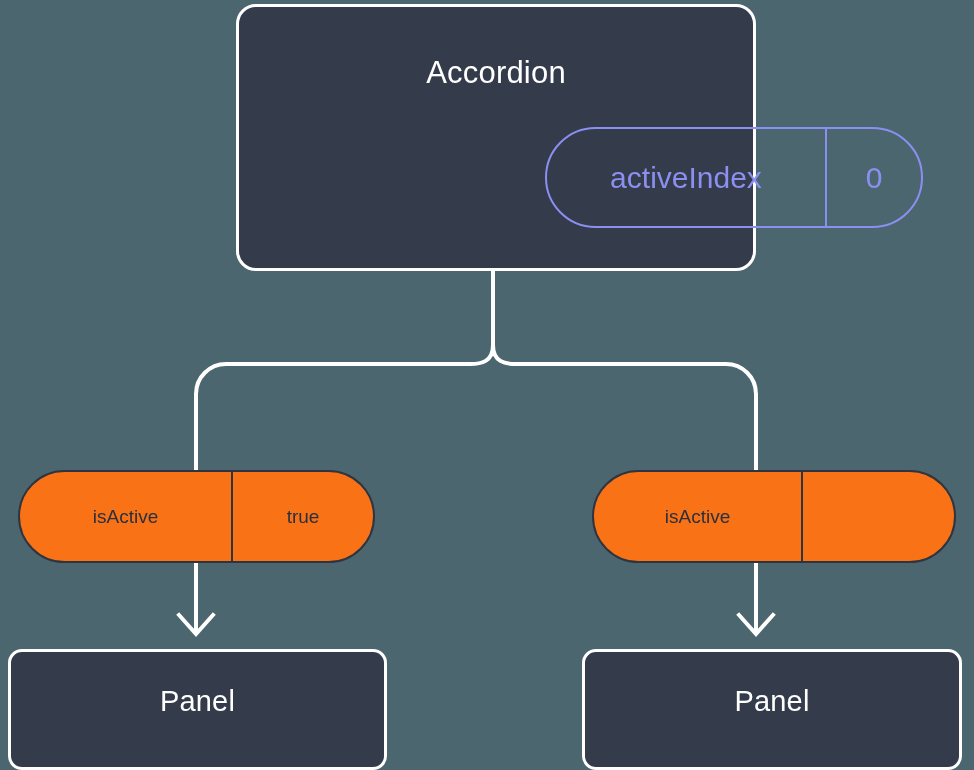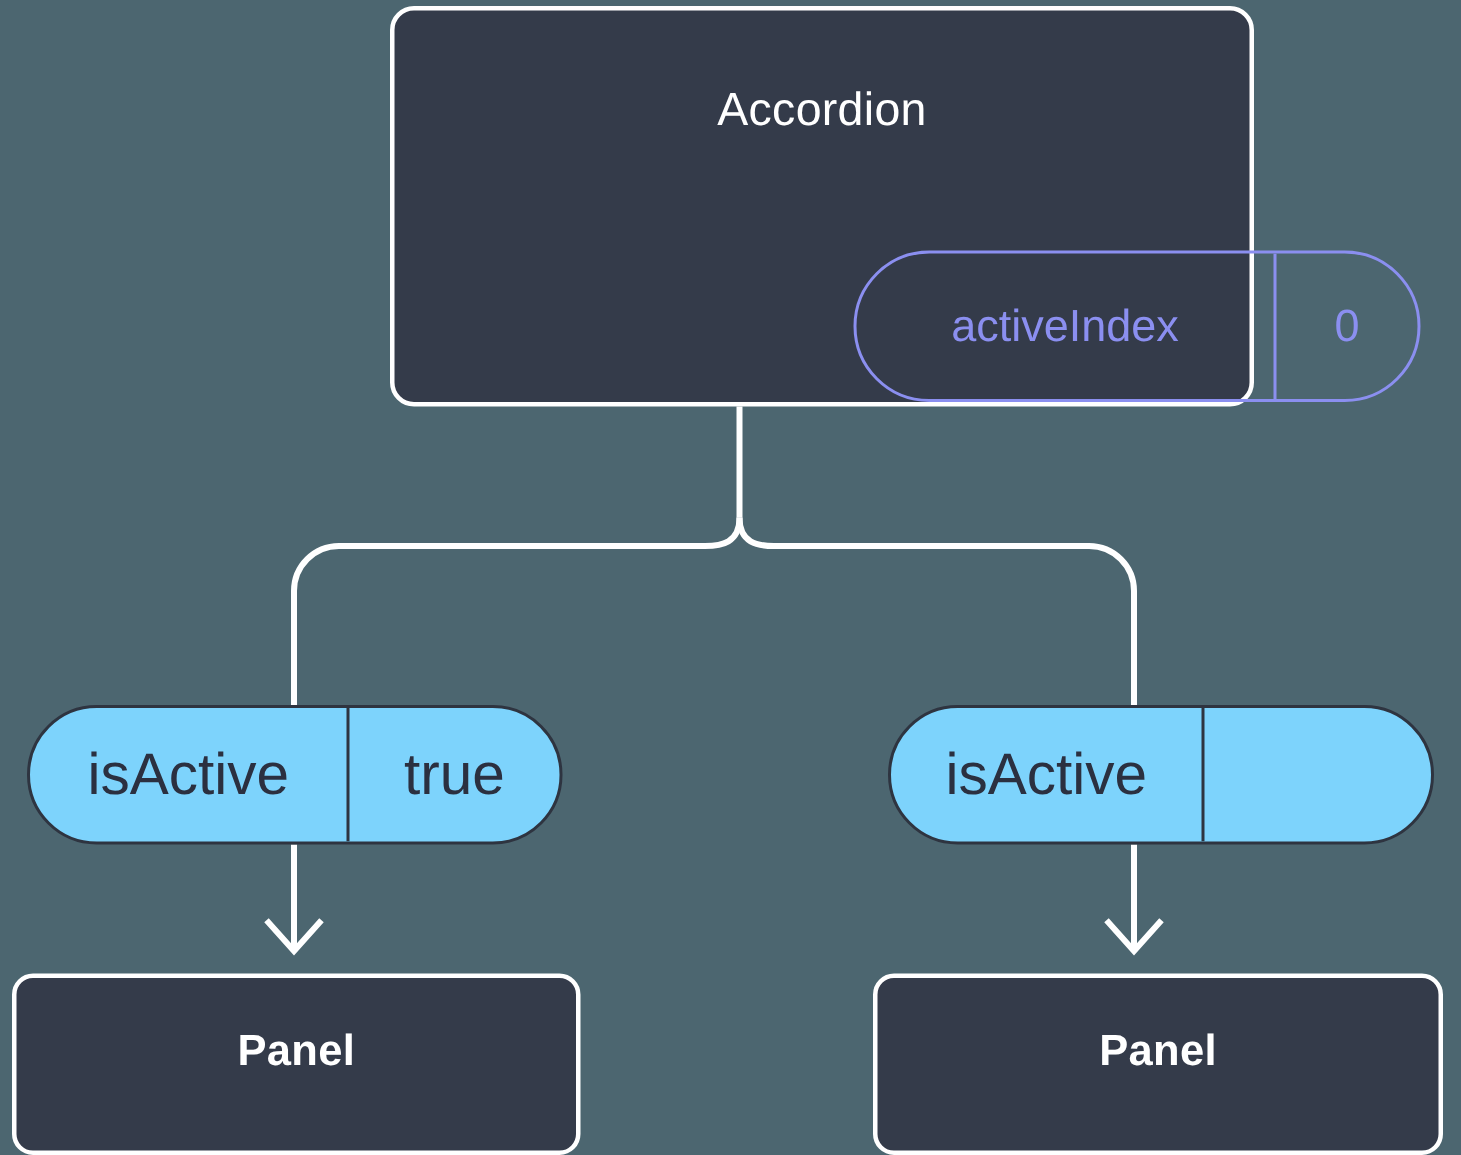--- a/index.html
+++ b/index.html
@@ -29,24 +29,25 @@
 
   
   .card {
     position: absolute;
     box-sizing: border-box;
     background: #343b4a;
     border: 3px solid #ffffff;
     border-radius: 16px;
   }
   #accordion-card {
-    left: 260px;
+    left: 236px;
     top: 4px;
-    width: 576px;
+    width: 520px;
     height: 267px;
+    border-radius: 20px;
   }
   .card-title {
     position: absolute;
     left: 0;
     right: 0;
     top: 48px;
     text-align: center;
     color: #ffffff;
     font-size: 31px;
     font-weight: 500;
@@ -72,21 +73,21 @@
   }
   #panel-card-right {
     left: 582px;
     top: 649px;
     width: 380px;
     height: 121px;
   }
   .panel-label {
     color: #ffffff;
     font-size: 29px;
-    font-weight: 700;
+    font-weight: 400;
     letter-spacing: 0.2px;
     transform: translateY(-8px);
   }
 
   
   .pill {
     position: absolute;
     box-sizing: border-box;
     display: flex;
     align-items: center;
@@ -105,38 +106,37 @@
   
   #pill-active-index {
     left: 306px;
     top: 120px;
     width: 378px;
     height: 101px;
     border: 2px solid #8b8ff0;
     background: transparent;
     color: #8b8ff0;
     font-size: 30px;
-    margin-top: 40px;
   }
   #pill-active-index .pill-key {
     width: 280px;
     justify-content: center;
     border-right: 2px solid #8b8ff0;
   }
   #pill-active-index .pill-val {
     flex: 1;
     justify-content: center;
   }
 
   
   .pill-filled {
-    background: #7dd3fc;
+    background: #f97316;
     border: 2px solid #2e3440;
     color: #2b3040;
-    font-size: 39px;
+    font-size: 19px;
   }
   .pill-filled .pill-key {
     justify-content: center;
     border-right: 2px solid #2e3440;
   }
   .pill-filled .pill-val {
     flex: 1;
   }
   #pill-is-active-left {
     left: 18px;

